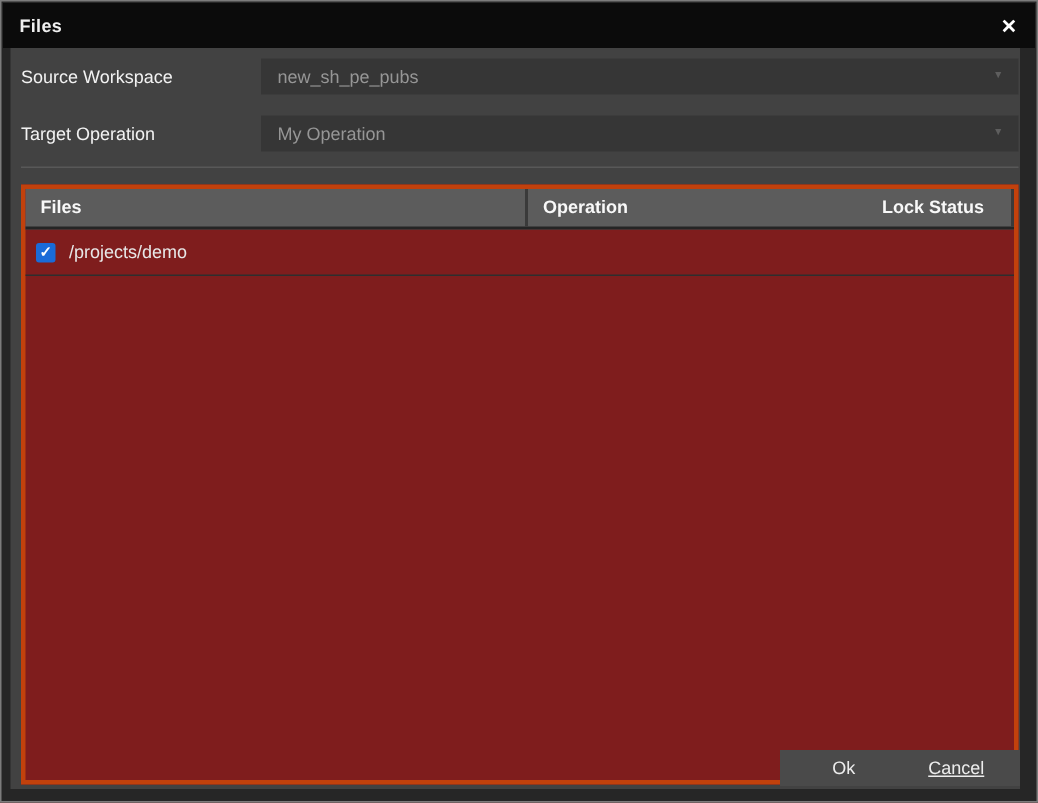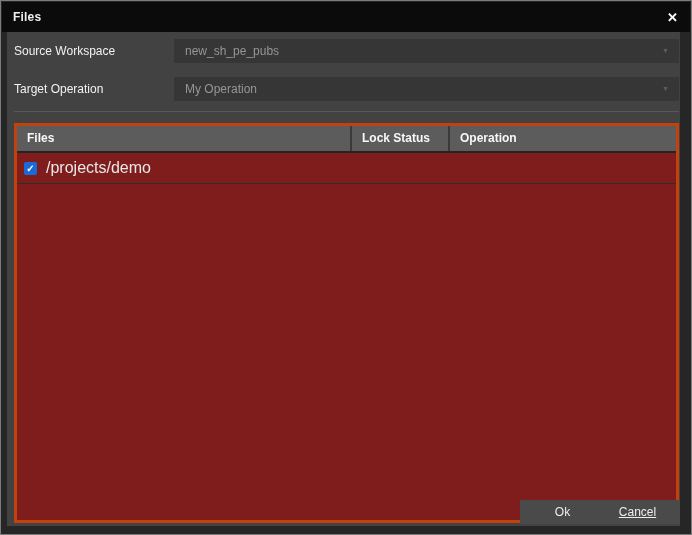--- a/index.html
+++ b/index.html
@@ -128,21 +128,21 @@
     color: #ffffff;
     font-size: 10px;
     font-weight: 700;
     line-height: 13px;
     text-align: center;
     margin-right: 9px;
     flex: 0 0 auto;
   }
   .row-text {
     color: #e8e8e8;
-    font-size: 16px;
+    font-size: 12px;
     white-space: nowrap;
   }
 
   
   .btn {
     position: absolute;
     top: 468px;
     width: 85px; height: 24px;
     background: #4a4a4a;
     border: none;
@@ -178,22 +178,22 @@
     <div class="dropdown" id="dropdown-target">
       <span>My Operation</span>
       <span class="arrow">▼</span>
     </div>
 
     <div class="h-separator"></div>
 
     <div class="table-panel">
       <div class="table-header">
         <div class="th th-files">Files</div>
+        <div class="th th-op">Operation</div>
         <div class="th th-lock">Lock Status</div>
-        <div class="th th-op">Operation</div>
       </div>
       <div class="table-row">
         <span class="checkbox">✓</span>
         <span class="row-text">/projects/demo</span>
       </div>
     </div>
 
     <button class="btn" id="btn-ok">Ok</button>
     <button class="btn" id="btn-cancel">Cancel</button>
 

